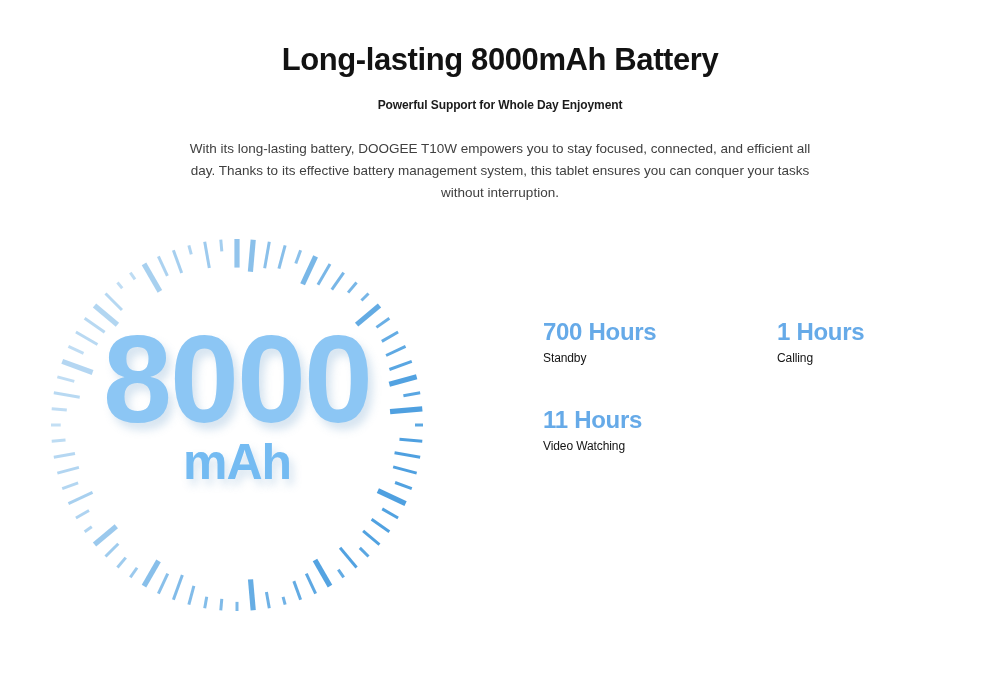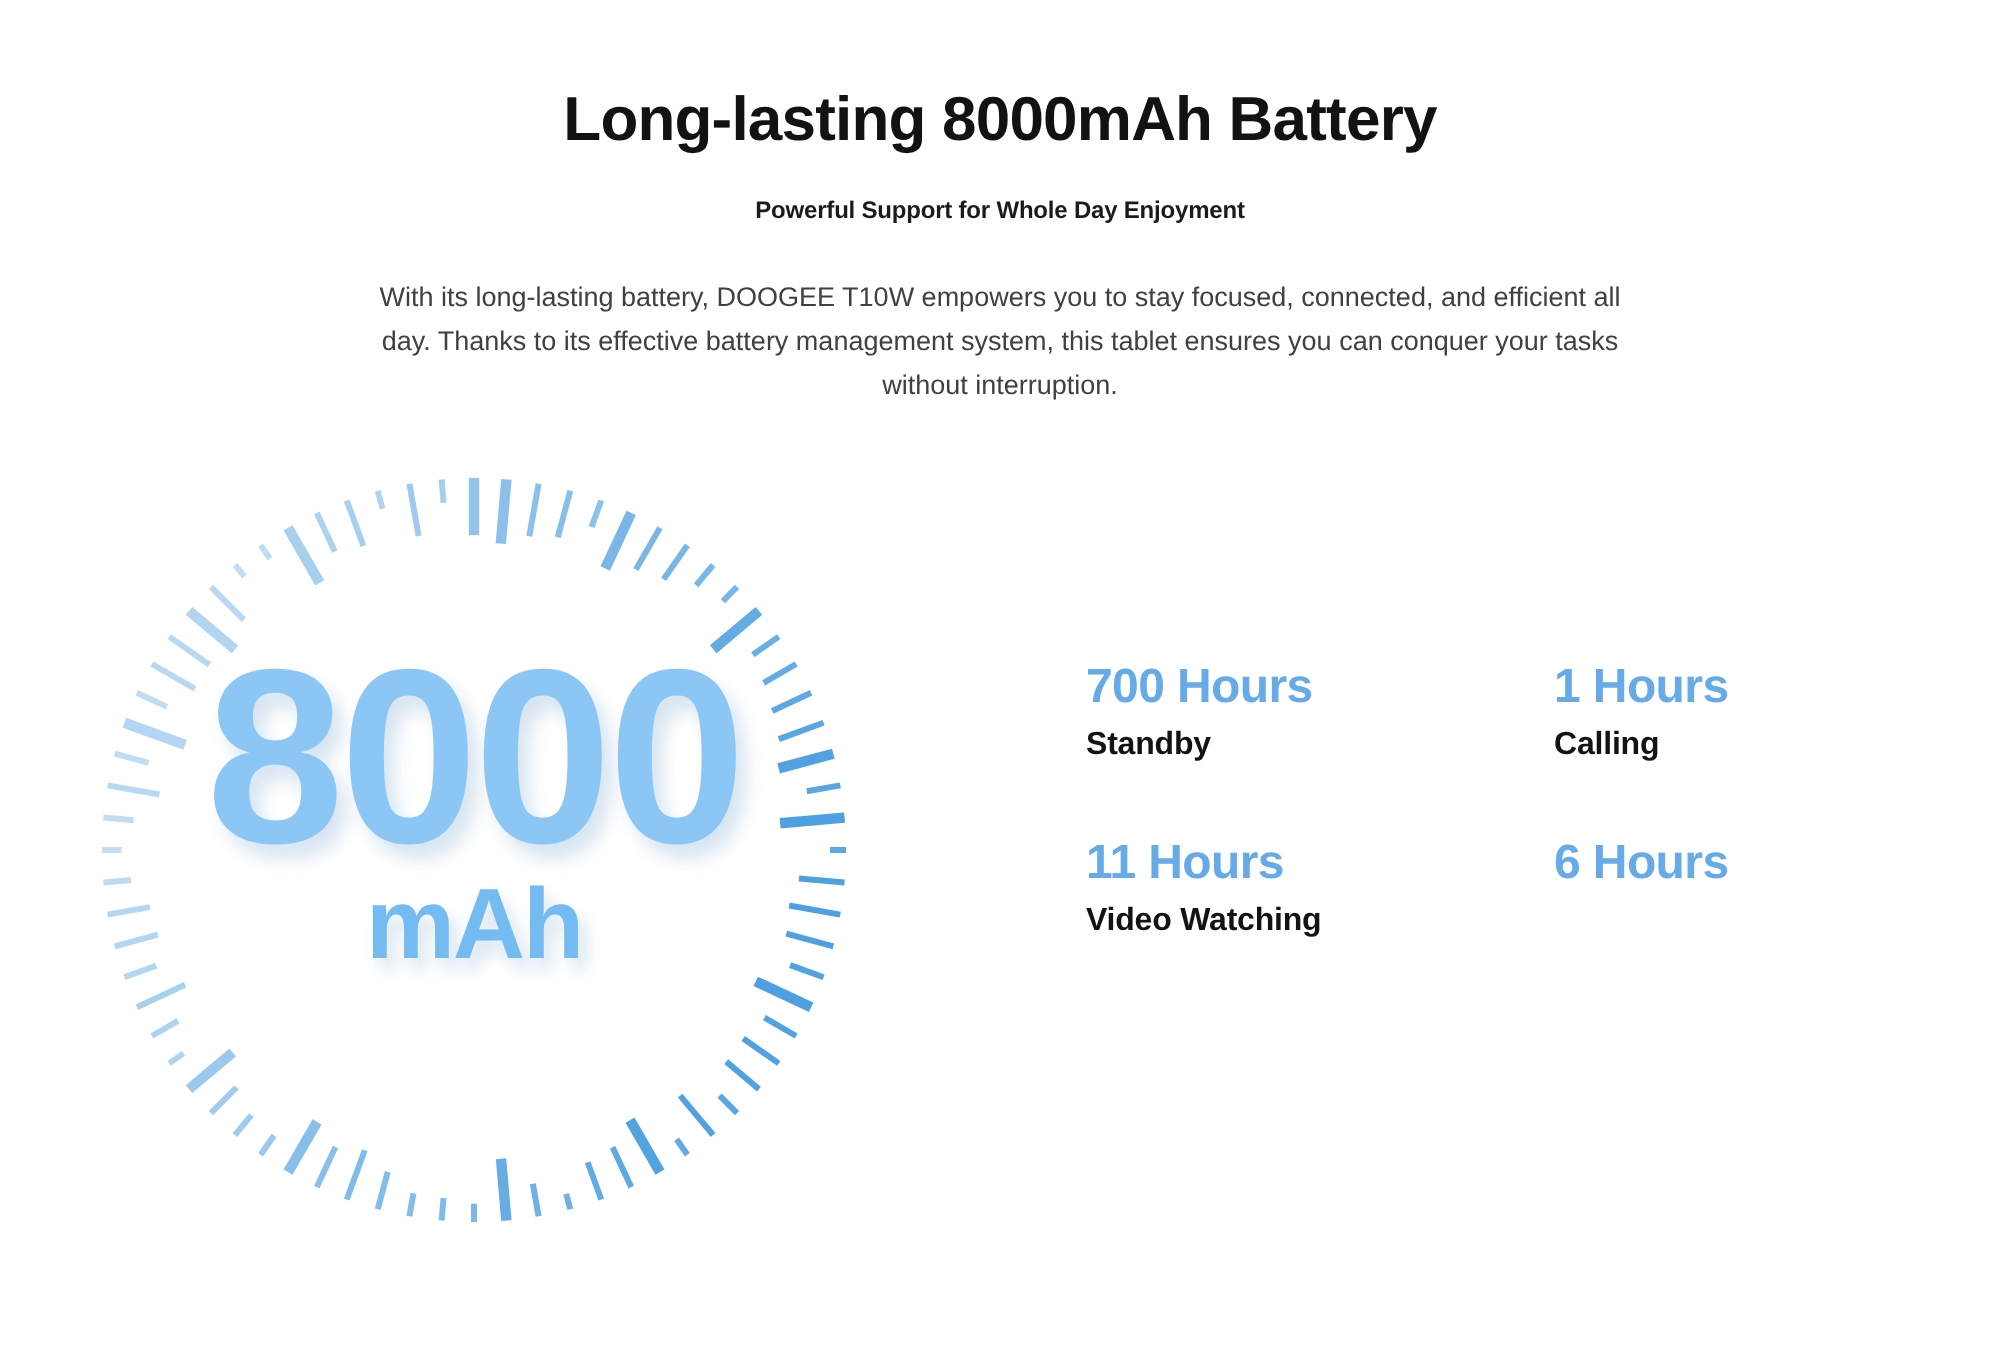--- a/index.html
+++ b/index.html
@@ -116,27 +116,26 @@
     
   }
   .stat-item.empty { visibility: hidden; }
   .stat-value {
     display: block;
     font-size: 24px;
     font-weight: bold;
     color: #66aae8;
     line-height: 1.2;
     letter-spacing: -0.3px;
-    margin-top: 12px;
   }
   .stat-label {
     display: block;
     padding-top: 4px;
-    font-size: 16px;
-    font-weight: bold;
+    font-size: 12px;
+    font-weight: normal;
     color: #131313;
     line-height: 1.3;
     letter-spacing: -0.1px;
   }
 </style>
 </head>
 <body>
 
 <div class="header">
   <h1 class="page-title">Long-lasting 8000mAh Battery</h1>
@@ -240,19 +239,18 @@
       <span class="stat-value">1 Hours</span>
       <span class="stat-label">Calling</span>
     </div>
 
     <div class="stat-item">
       <span class="stat-value">11 Hours</span>
       <span class="stat-label">Video Watching</span>
     </div>
 
     <div class="stat-item">
-      <span class="stat-value">6 Hours</span>
     </div>
 
     <div class="stat-item empty"></div>
 
   </div>
 </div>
 
 </body></html>

